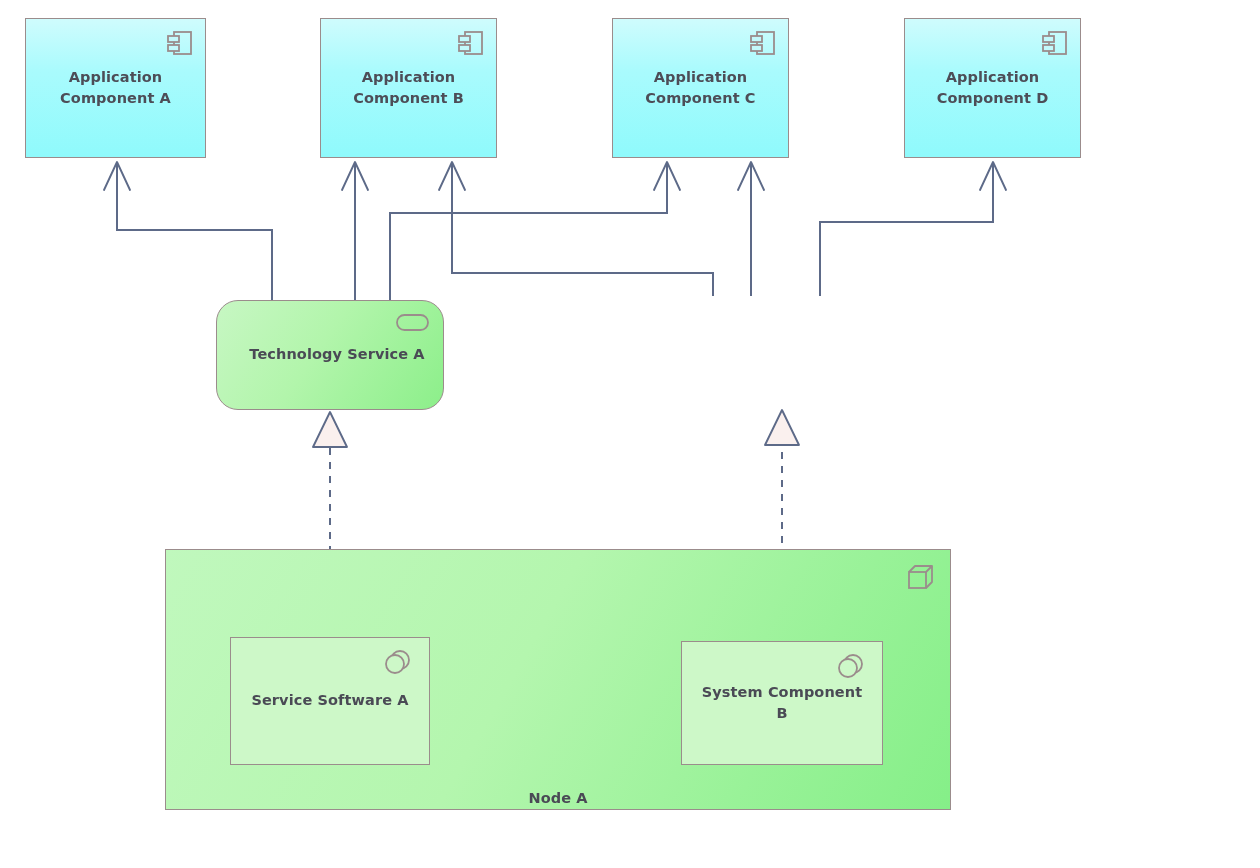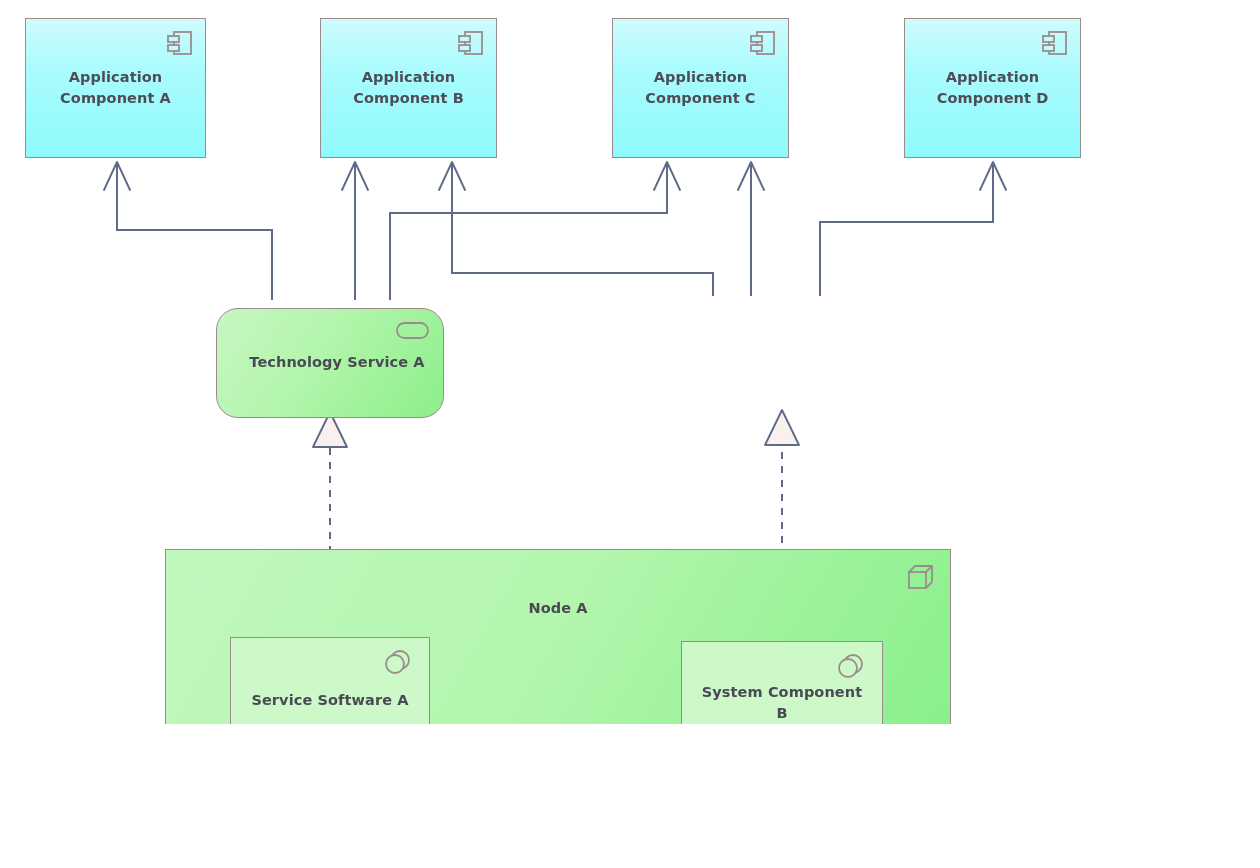--- a/index.html
+++ b/index.html
@@ -7,21 +7,21 @@
     margin: 0;
     padding: 0;
     background: #ffffff;
   }
   body {
     font-family: "DejaVu Sans", sans-serif;
   }
   #canvas {
     position: relative;
     width: 1260px;
-    height: 724px;
+    height: 868px;
     background: #ffffff;
     overflow: hidden;
   }
   #wires {
     position: absolute;
     left: 0;
     top: 0;
     width: 1260px;
     height: 868px;
     pointer-events: none;
@@ -61,21 +61,21 @@
   .tech-service {
     border: 1.6px solid #9b8c8c;
     border-radius: 22px;
     background: linear-gradient(125deg, #c7f7c3 0%, #b2f5ab 45%, #8cef8a 100%);
   }
 
   
   .node-container {
     border: 1.8px solid #9b8c8c;
     background: linear-gradient(120deg, #c0f8bd 0%, #b4f6ae 45%, #85ef88 100%);
-    align-items: flex-start;
+    align-items: flex-end;
     justify-content: center;
   }
   .node-container > .node-label {
     margin-top: 48px;
   }
 
   
   .sys-software {
     border: 1.6px solid #9b8c8c;
     background: #cdf8c8;
@@ -176,21 +176,21 @@
       <svg width="30" height="30" viewBox="0 0 30 30">
         <rect x="9" y="4" width="17" height="22" fill="none" stroke="#9b8c8c" stroke-width="1.8"></rect>
         <rect x="3" y="8" width="11" height="6" fill="#c3f9fb" stroke="#9b8c8c" stroke-width="1.8"></rect>
         <rect x="3" y="17" width="11" height="6" fill="#c3f9fb" stroke="#9b8c8c" stroke-width="1.8"></rect>
       </svg>
     </span>
     <span class="node-label">Application
 Component D</span>
   </div>
 
-  <div class="node tech-service" style="left:216px; top:308px; width:228px; height:110px;padding-left:14px;">
+  <div class="node tech-service" style="left:216px; top:300px; width:228px; height:110px;padding-left:14px;">
     <span class="icon" style="right:12px; top:10px;">
       <svg width="36" height="22" viewBox="0 0 36 22">
         <rect x="2" y="4" width="31" height="15" rx="7.5" ry="7.5" fill="none" stroke="#9b8c8c" stroke-width="1.8"></rect>
       </svg>
     </span>
     <span class="node-label">Technology Service A</span>
   </div>
 
 
   <div class="node node-container" style="left:165px; top:549px; width:786px; height:261px;">

